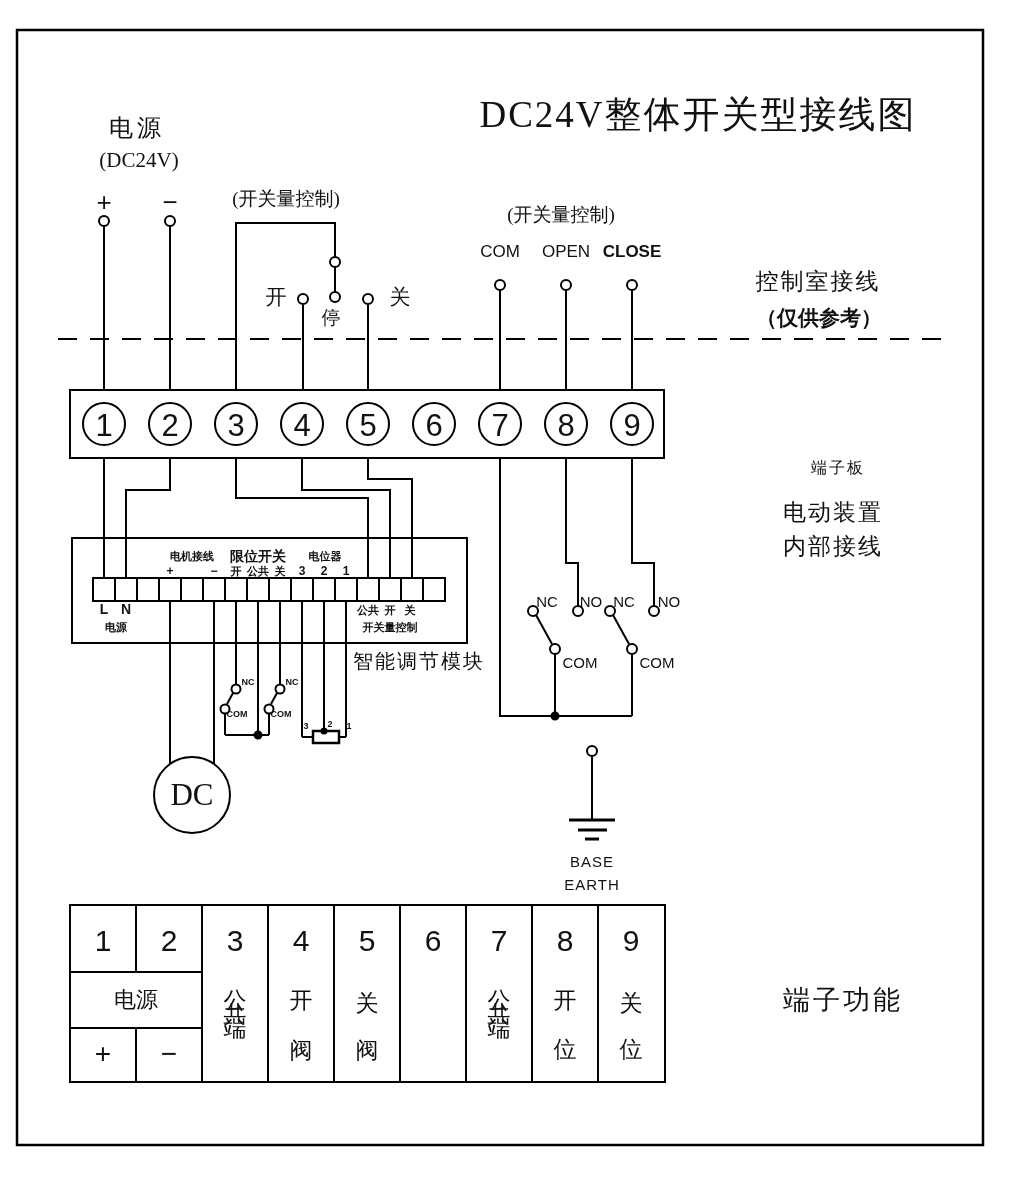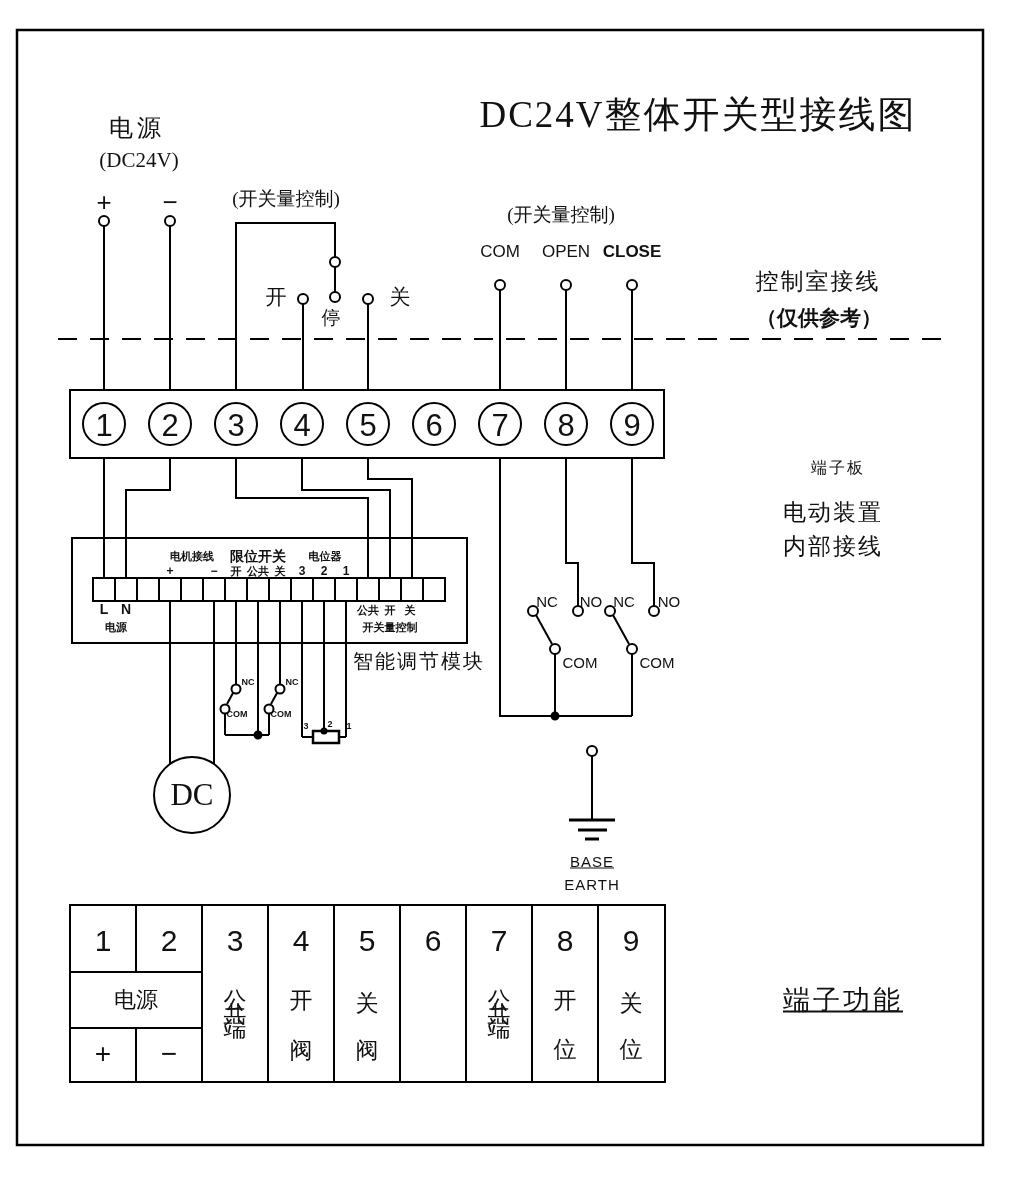--- a/index.html
+++ b/index.html
@@ -234,21 +234,21 @@
   <div class="lbl en bold" style="left:237px;top:714px;font-size:9px;">COM</div>
   <div class="lbl en bold" style="left:292px;top:682px;font-size:9px;">NC</div>
   <div class="lbl en bold" style="left:281px;top:714px;font-size:9px;">COM</div>
 
   <div class="lbl en bold" style="left:306px;top:726px;font-size:9px;">3</div>
   <div class="lbl en bold" style="left:330px;top:724px;font-size:9px;">2</div>
   <div class="lbl en bold" style="left:349px;top:726px;font-size:9px;">1</div>
 
   <div class="lbl cjk" style="left:192px;top:794px;font-size:31px;">DC</div>
 
-  <div class="lbl en" style="left:592px;top:861px;font-size:15px;letter-spacing:1px;text-decoration:underline;">BASE</div>
+  <div class="lbl en" style="left:592px;top:861px;font-size:15px;letter-spacing:1px;">BASE</div>
   <div class="lbl en" style="left:592px;top:884px;font-size:15px;letter-spacing:1px;">EARTH</div>
 
   <div class="lbl en" style="left:103px;top:941px;font-size:30px;font-weight:500;">1</div>
   <div class="lbl en" style="left:169px;top:941px;font-size:30px;font-weight:500;">2</div>
   <div class="lbl en" style="left:235px;top:941px;font-size:30px;font-weight:500;">3</div>
   <div class="lbl en" style="left:301px;top:941px;font-size:30px;font-weight:500;">4</div>
   <div class="lbl en" style="left:367px;top:941px;font-size:30px;font-weight:500;">5</div>
   <div class="lbl en" style="left:433px;top:941px;font-size:30px;font-weight:500;">6</div>
   <div class="lbl en" style="left:499px;top:941px;font-size:30px;font-weight:500;">7</div>
   <div class="lbl en" style="left:565px;top:941px;font-size:30px;font-weight:500;">8</div>
@@ -258,15 +258,15 @@
   <div class="lbl en" style="left:103px;top:1054px;font-size:28px;">+</div>
   <div class="lbl en" style="left:169px;top:1054px;font-size:28px;">−</div>
 
   <div class="vcol sp3" style="left:235px;top:970px;">公共端</div>
   <div class="vcol sp2" style="left:301px;top:972px;">开阀</div>
   <div class="vcol sp2" style="left:367px;top:972px;">关阀</div>
   <div class="vcol sp3" style="left:499px;top:970px;">公共端</div>
   <div class="vcol sp2" style="left:565px;top:972px;">开位</div>
   <div class="vcol sp2" style="left:631px;top:972px;">关位</div>
 
-  <div class="lbl cjk" style="left:843px;top:1000px;font-size:27px;letter-spacing:3px;text-decoration:underline;">端子功能</div>
+  <div class="lbl cjk" style="left:843px;top:1000px;font-size:27px;letter-spacing:3px;">端子功能</div>
 
 </div>
 
 </body></html>

